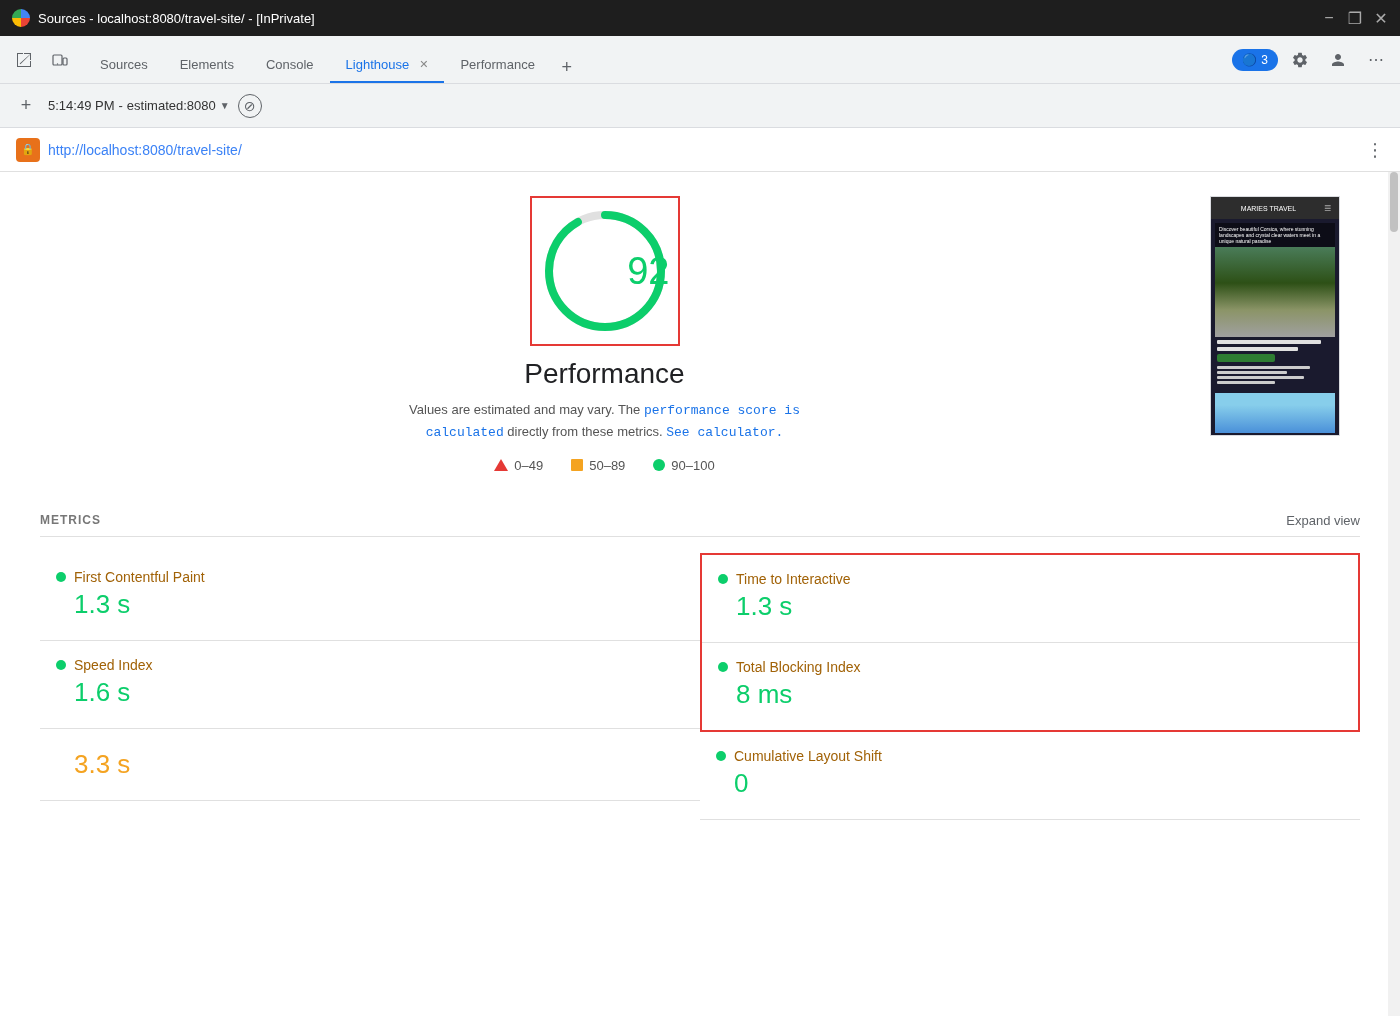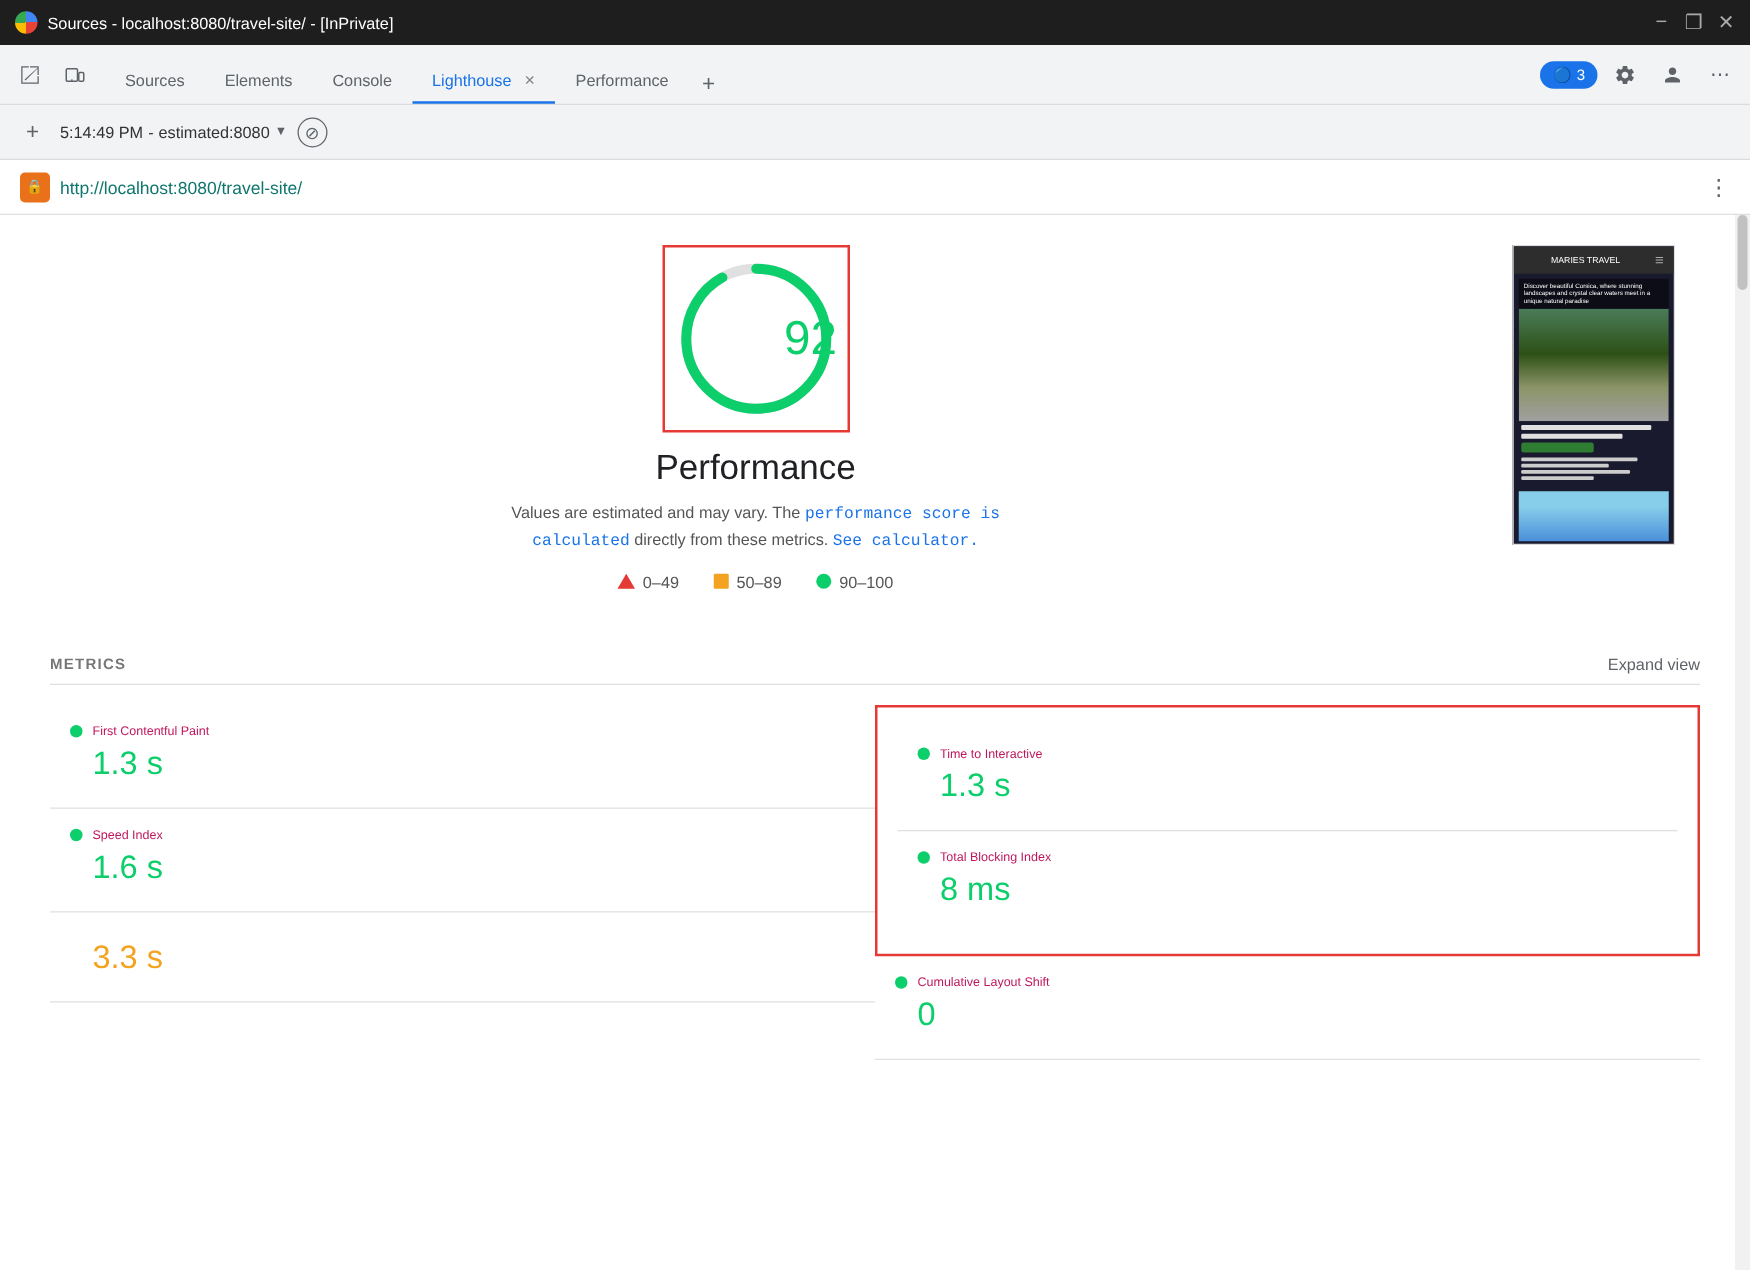--- a/index.html
+++ b/index.html
@@ -78,21 +78,21 @@
     .address-bar-row {
       background: #fff;
       border-bottom: 1px solid #e0e0e0;
       height: 44px;
       display: flex;
       align-items: center;
       padding: 0 16px;
       gap: 8px;
     }
     .page-icon { width: 24px; height: 24px; background: #e8711a; border-radius: 4px; display: flex; align-items: center; justify-content: center; color: #fff; font-size: 11px; flex-shrink: 0; }
-    .url-text { flex: 1; font-size: 14px; color: #0f766e; }
+    .url-text { flex: 1; font-size: 14px; color: #3b82f6; }
     .address-menu-btn { color: #5f6368; cursor: pointer; font-size: 18px; }
 
     
     .main-content {
       background: #fff;
       flex: 1;
       overflow-y: auto;
       padding: 24px 40px;
       height: calc(1016px - 36px - 48px - 44px - 44px);
       position: relative;
@@ -163,32 +163,32 @@
       background: linear-gradient(180deg, #4a7c59 0%, #2d5016 40%, #8b9467 70%, #a0a0a0 100%);
     }
     .ss-overlay-text { background: rgba(0,0,0,0.5); color: #fff; font-size: 5px; padding: 3px 4px; }
     .ss-text-block { padding: 3px 2px; }
     .ss-line { height: 4px; background: #e0e0e0; margin-bottom: 3px; border-radius: 1px; }
     .ss-green-btn { height: 8px; background: #2e7d32; border-radius: 2px; margin-bottom: 4px; }
     .ss-text-sm { height: 3px; background: #ccc; margin-bottom: 2px; border-radius: 1px; }
     .ss-bottom-img { background: linear-gradient(180deg, #87ceeb 30%, #4a90d9 100%); height: 40px; margin-top: 4px; }
 
     
-    .metrics-section { margin-top: 51px; }
+    .metrics-section { margin-top: 40px; }
     .metrics-header {
       display: flex; justify-content: space-between; align-items: center;
       margin-bottom: 16px; border-bottom: 1px solid #e0e0e0; padding-bottom: 8px;
     }
     .metrics-title { font-size: 12px; font-weight: 600; color: #777; letter-spacing: 1px; }
     .expand-view-btn { font-size: 13px; color: #5f6368; cursor: pointer; border: none; background: transparent; }
     .metric-row { display: flex; align-items: center; gap: 8px; margin-bottom: 4px; }
     .metric-dot { width: 10px; height: 10px; border-radius: 50%; flex-shrink: 0; }
     .metric-dot.green { background: #0cce6b; }
     .metric-dot.orange { background: #f4a321; }
-    .metric-name { font-size: 10px; color: #be185d; }
+    .metric-name { font-size: 14px; color: #a16207; }
     .metric-value { font-size: 26px; font-weight: 300; margin-top: 4px; padding-left: 18px; }
     .metric-value.green { color: #0cce6b; }
     .metric-value.orange { color: #f4a321; }
 
     
     .scrollbar {
       position: absolute; right: 0; top: 0; bottom: 0; width: 12px; background: #f1f1f1;
     }
     .scrollbar-thumb {
       width: 8px; margin: 2px; height: 60px; background: #c1c1c1; border-radius: 4px; margin-top: 0;
@@ -375,21 +375,21 @@
           <div class="metric-value green">1.6 s</div>
         </div>
 
         <div style="padding: 16px 16px 20px; border-bottom: 1px solid #e0e0e0;">
           <div class="metric-value orange">3.3 s</div>
         </div>
       </div>
 
       <div>
 
-        <div style="border: 2px solid #e53935; margin: 0 0 0 0; padding: 16px;">
+        <div style="border: 2px solid #e53935; margin: 0 0 0 0; padding: 0;">
 
           <div style="padding: 16px 16px 20px; border-bottom: 1px solid #e0e0e0;">
             <div class="metric-row">
               <div class="metric-dot green"></div>
               <span class="metric-name">Time to Interactive</span>
             </div>
             <div class="metric-value green">1.3 s</div>
           </div>
 
           <div style="padding: 16px 16px 20px;">

